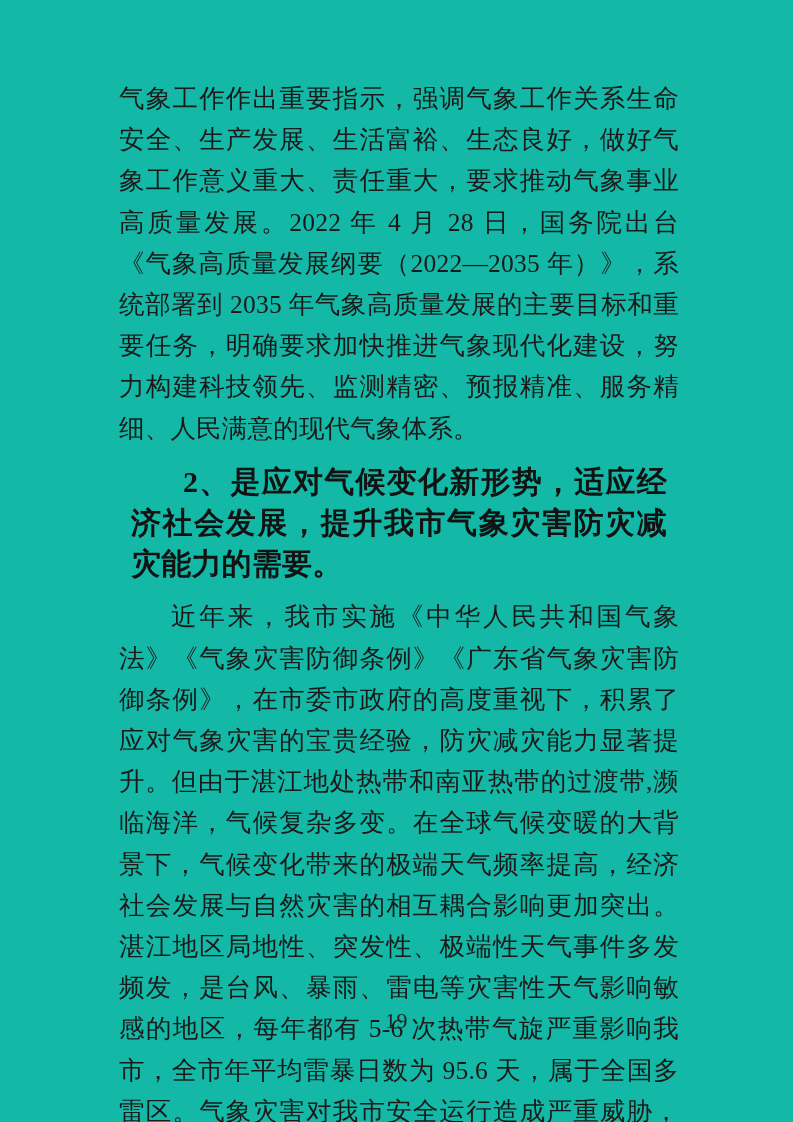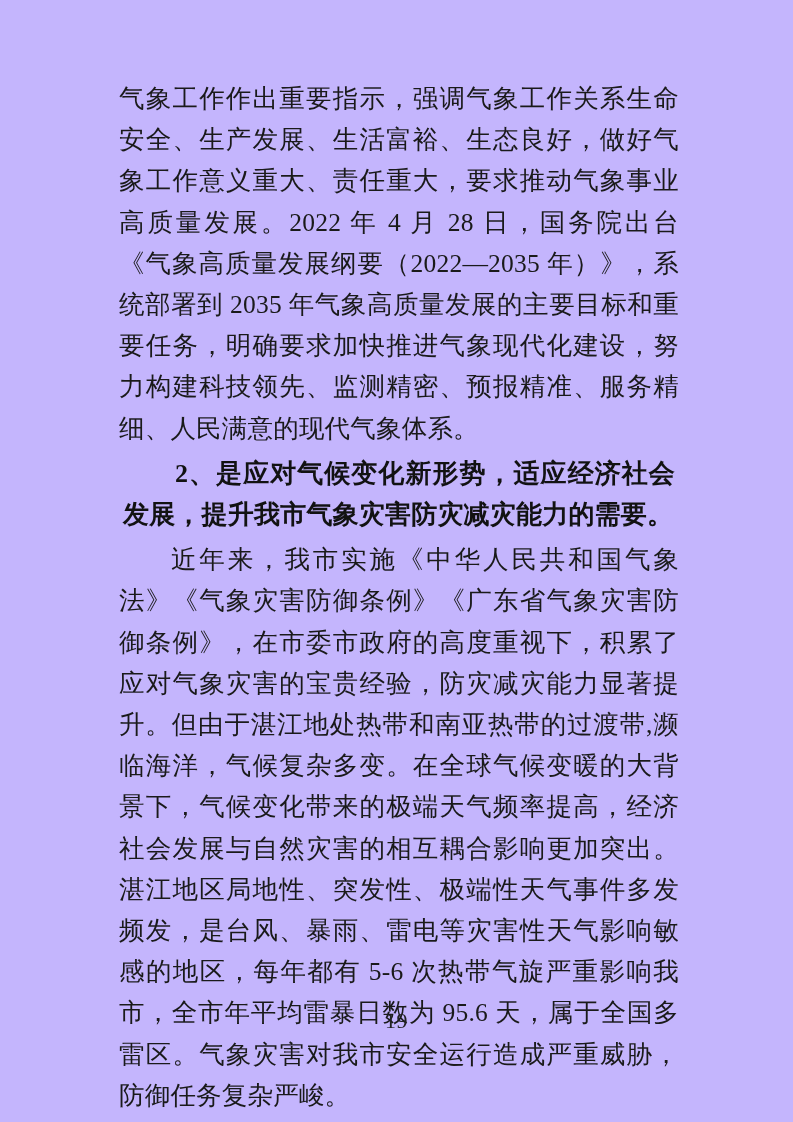--- a/index.html
+++ b/index.html
@@ -6,21 +6,21 @@
     margin: 0;
     padding: 0;
     background: #ffffff;
   }
 
   .page {
     position: relative;
     width: 793px;
     height: 1122px;
     margin: 0 auto;
-    background: #c4b5fd;
+    background: #14b8a6;
     overflow: hidden;
     box-sizing: border-box;
   }
 
   .content {
     position: absolute;
     left: 119px;
     top: 78px;
     width: 560px;
   }
@@ -39,28 +39,28 @@
     -webkit-font-smoothing: antialiased;
   }
 
   .para.indent {
     text-indent: 52px;
   }
 
   
   .heading {
     font-family: "Liberation Serif", "DejaVu Serif", serif;
-    font-size: 26px;
+    font-size: 30px;
     line-height: 41.2px;
     color: #121212;
     font-weight: bold;
     text-align: justify;
     text-justify: inter-character;
     text-indent: 52px;
-    margin: 4px;
+    margin: 12px;
     letter-spacing: 0.2px;
     word-break: break-all;
   }
 
   
   .block + .block {
     margin-top: 0px;
   }
 
   

